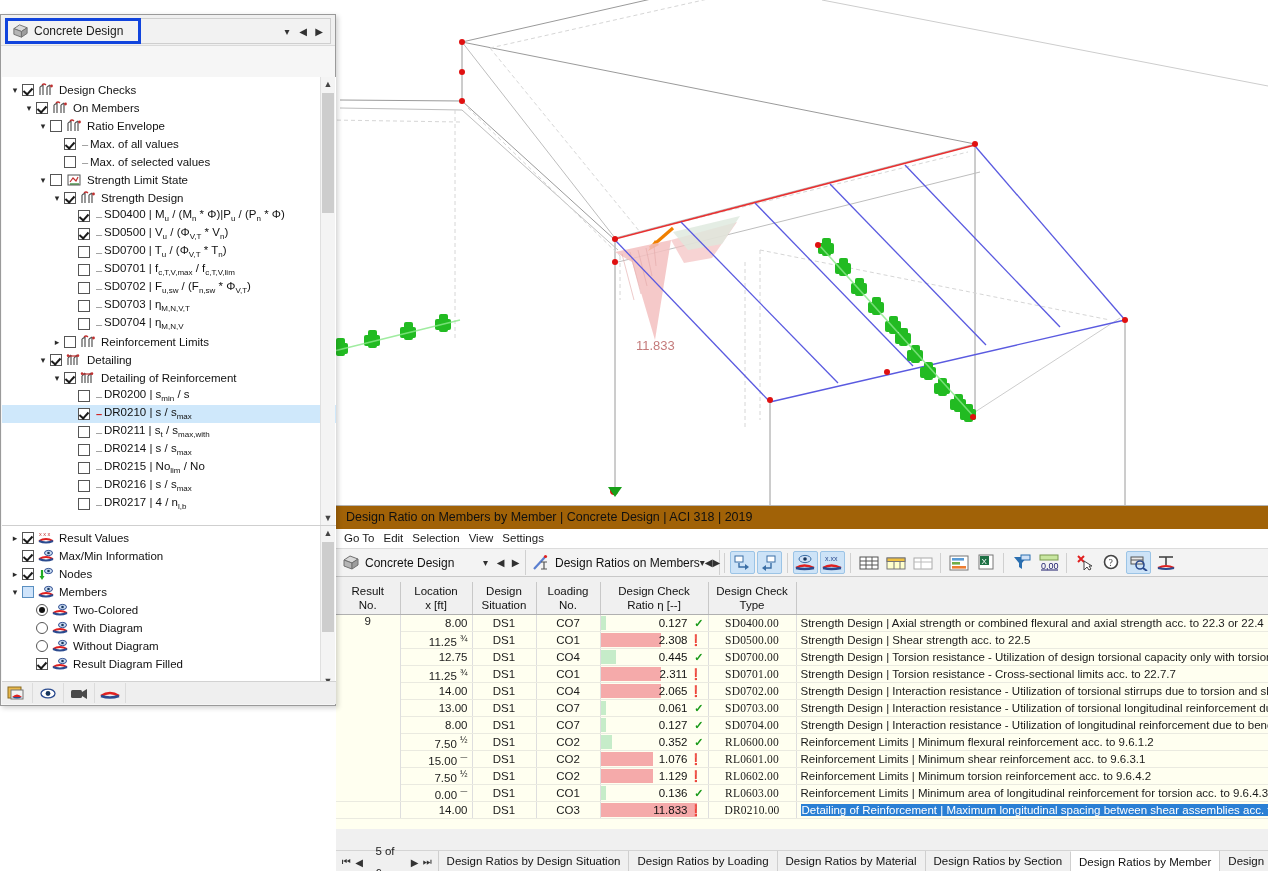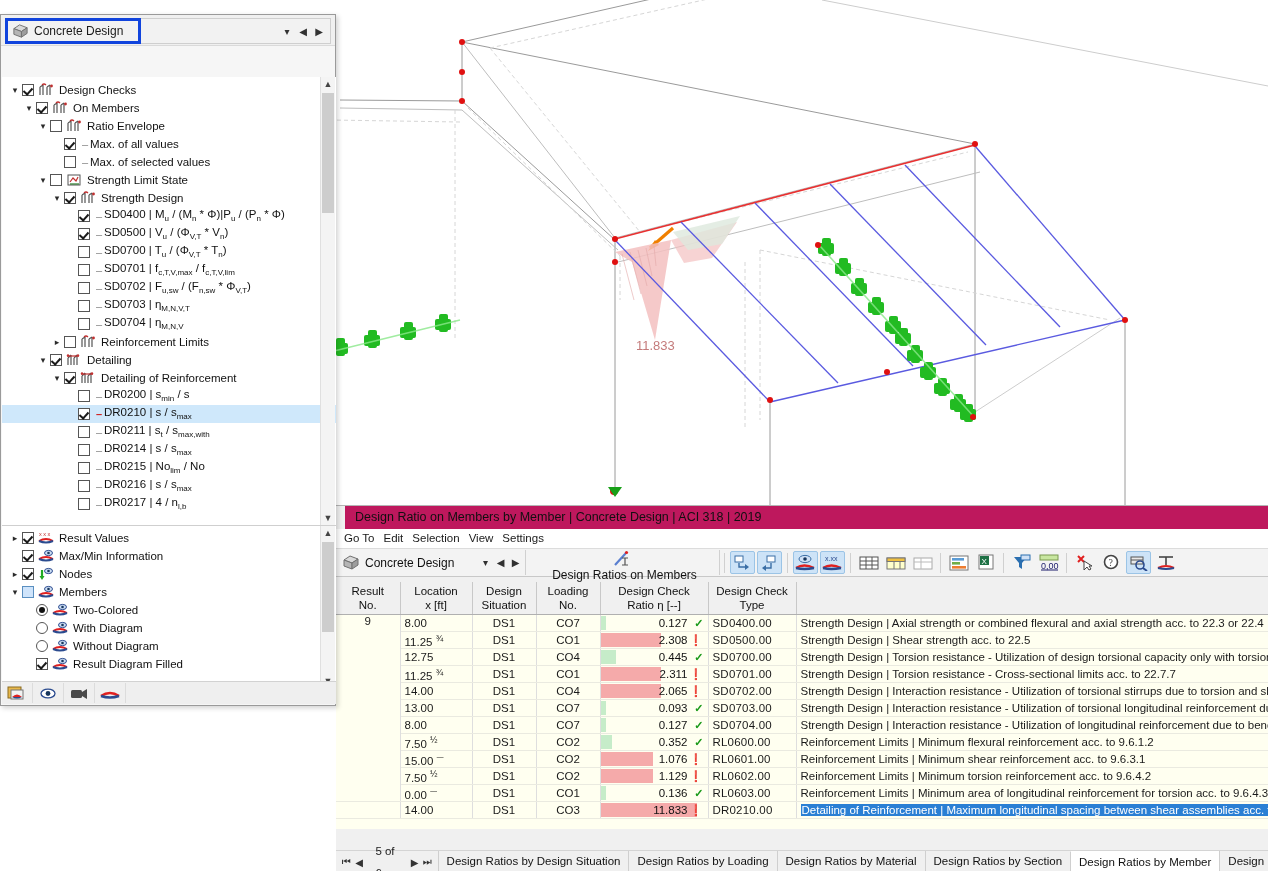--- a/index.html
+++ b/index.html
@@ -26,22 +26,21 @@
     position: absolute; left: 336px; top: 505px; width: 932px; height: 366px;
     background: #f0f0f0;
     border-top: 1px solid #b5b5b5;
     box-sizing: border-box;
   }
   .res-title {
     height: 23px; line-height: 23px;
     padding-left: 10px;
     font-size: 12.5px;
     color: #101010;
-    background: #be185d;
-    margin-left: 9px;
+    background: #a16207;
   }
   .res-menu {
     height: 19px; line-height: 19px;
     padding-left: 8px;
     background: #ffffff;
     font-size: 11.5px;
     white-space: nowrap;
   }
   .res-menu span { margin-right: 9px; cursor: default; }
   .res-toolbar {
@@ -59,21 +58,21 @@
     padding: 0 2px 0 6px;
     box-sizing: border-box;
   }
   .combo .cb-icon { width: 18px; height: 18px; margin-right: 5px; flex: none; }
   .combo .cb-text { font-size: 12px; color: #111; }
   .combo .cb-spacer { flex: 1 1 auto; }
   .combo .cb-arrow {
     width: 15px; text-align: center; color: #303030; font-size: 10px;
   }
   .combo-1 { width: 190px; }
-  .combo-2 { width: 194px; flex-direction: column; }
+  .combo-2 { width: 194px; }
   .tb-sep { width: 1px; height: 20px; background: #d0d0d0; margin: 0 4px; flex:none; }
   .tb-btn {
     width: 25px; height: 23px;
     display: inline-flex; align-items: center; justify-content: center;
     margin: 0 1px;
     border-radius: 2px;
     flex: none;
   }
   .tb-btn.active { background: #cde3f7; border: 1px solid #9bc4e6; box-sizing: border-box;}
   .tb-btn svg { display:block; }
@@ -107,24 +106,24 @@
     border-bottom: 1px solid #eaeae0;
     height: 16px;
     padding: 0 4px;
     background: #fffff0;
     white-space: nowrap;
     overflow: hidden;
     font-size: 11.5px;
   }
   td.c-member { background: #e0e0e0; border-right: 1px solid #c8c8c8; text-align:center; }
   td.c-member-sel { background: #c8c8c8; }
-  td.c-loc { text-align: left; }
+  td.c-loc { text-align: right; }
   td.c-ds  { text-align: center; }
   td.c-co  { text-align: center; }
-  td.c-type{ text-align: left; font-family: Liberation Sans, sans-serif; font-size: 11px; letter-spacing:0.2px;margin-left:22px;}
+  td.c-type{ text-align: center; font-family: Liberation Serif, serif; font-size: 11px; letter-spacing:0.2px;margin-left:22px;}
   td.c-desc{ text-align: left; padding-left:5px;}
   td.c-desc .hl {
     background: #2a7fd4; color: #ffffff;
     display:inline-block; padding: 0 1px;
   }
   .ratio-cell { position: relative; padding: 0 !important; }
   .ratio-inner { position: relative; height: 16px; }
   .ratio-bar {
     position: absolute; left: 0; top: 1px; height: 14px;
   }
@@ -704,21 +703,21 @@
               <td class="c-type">SD0702.00</td>
               <td class="c-desc">Strength Design | Interaction resistance - Utilization of torsional stirrups due to torsion and shear acc. to 22.7</td>
             </tr>
             <tr>
               <td class="c-loc">13.00</td>
               <td class="c-ds">DS1</td>
               <td class="c-co">CO7</td>
               <td class="ratio-cell">
                 <div class="ratio-inner">
                   <div class="ratio-bar ok" style="width:5px"></div>
-                  <div class="ratio-txt">0.093</div>
+                  <div class="ratio-txt">0.061</div>
                   <div class="ratio-flag flag-ok">✓</div>
                 </div>
               </td>
               <td class="c-type">SD0703.00</td>
               <td class="c-desc">Strength Design | Interaction resistance - Utilization of torsional longitudinal reinforcement due to torsion</td>
             </tr>
             <tr>
               <td class="c-loc">8.00</td>
               <td class="c-ds">DS1</td>
               <td class="c-co">CO7</td>

